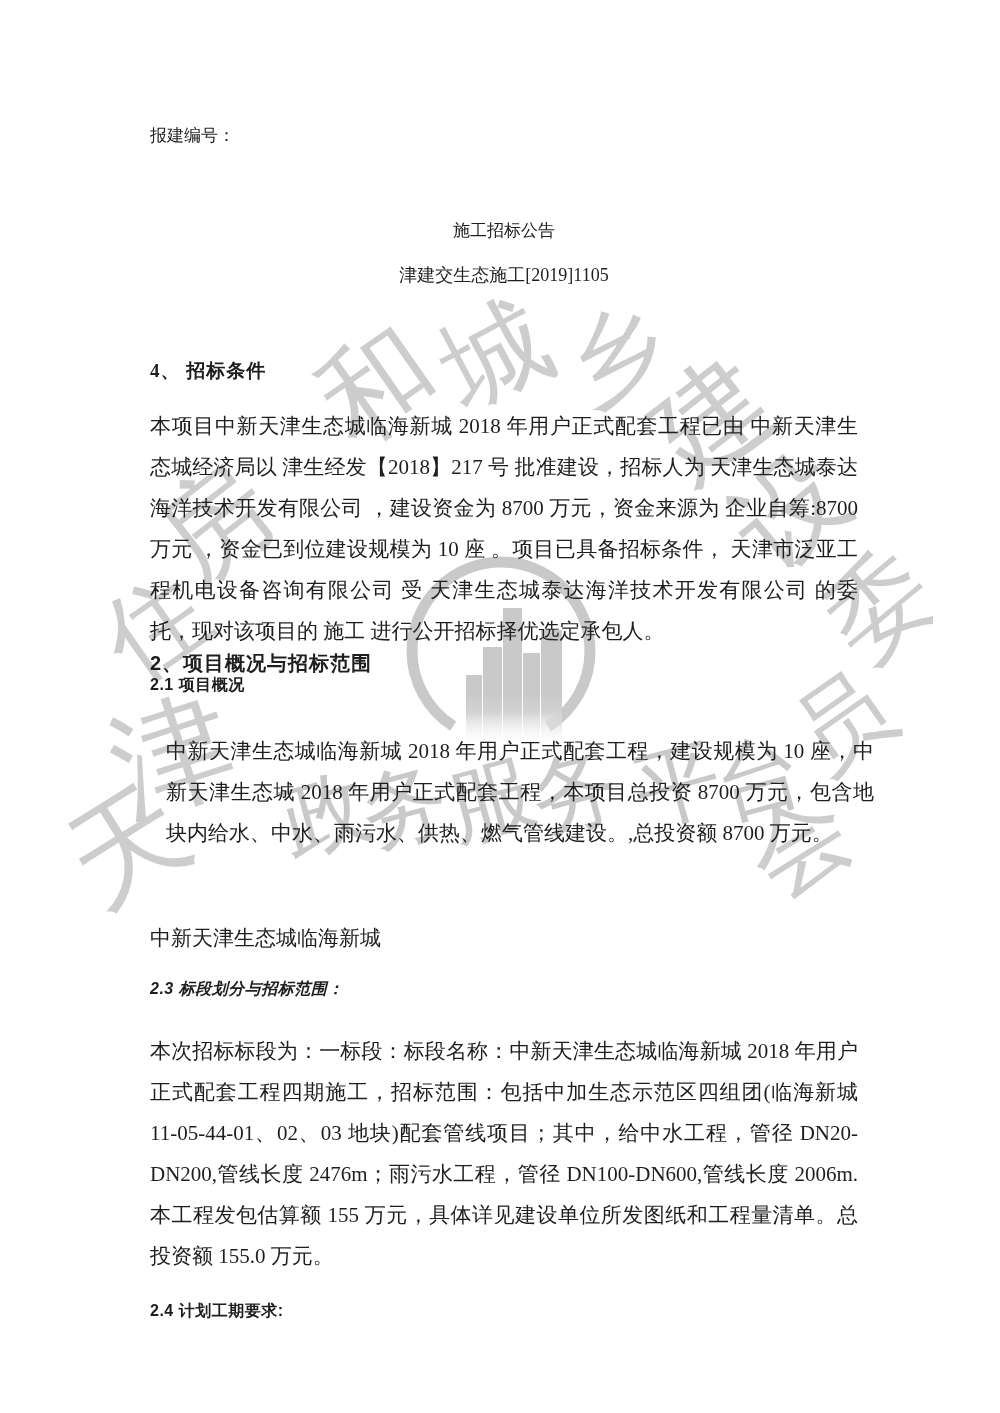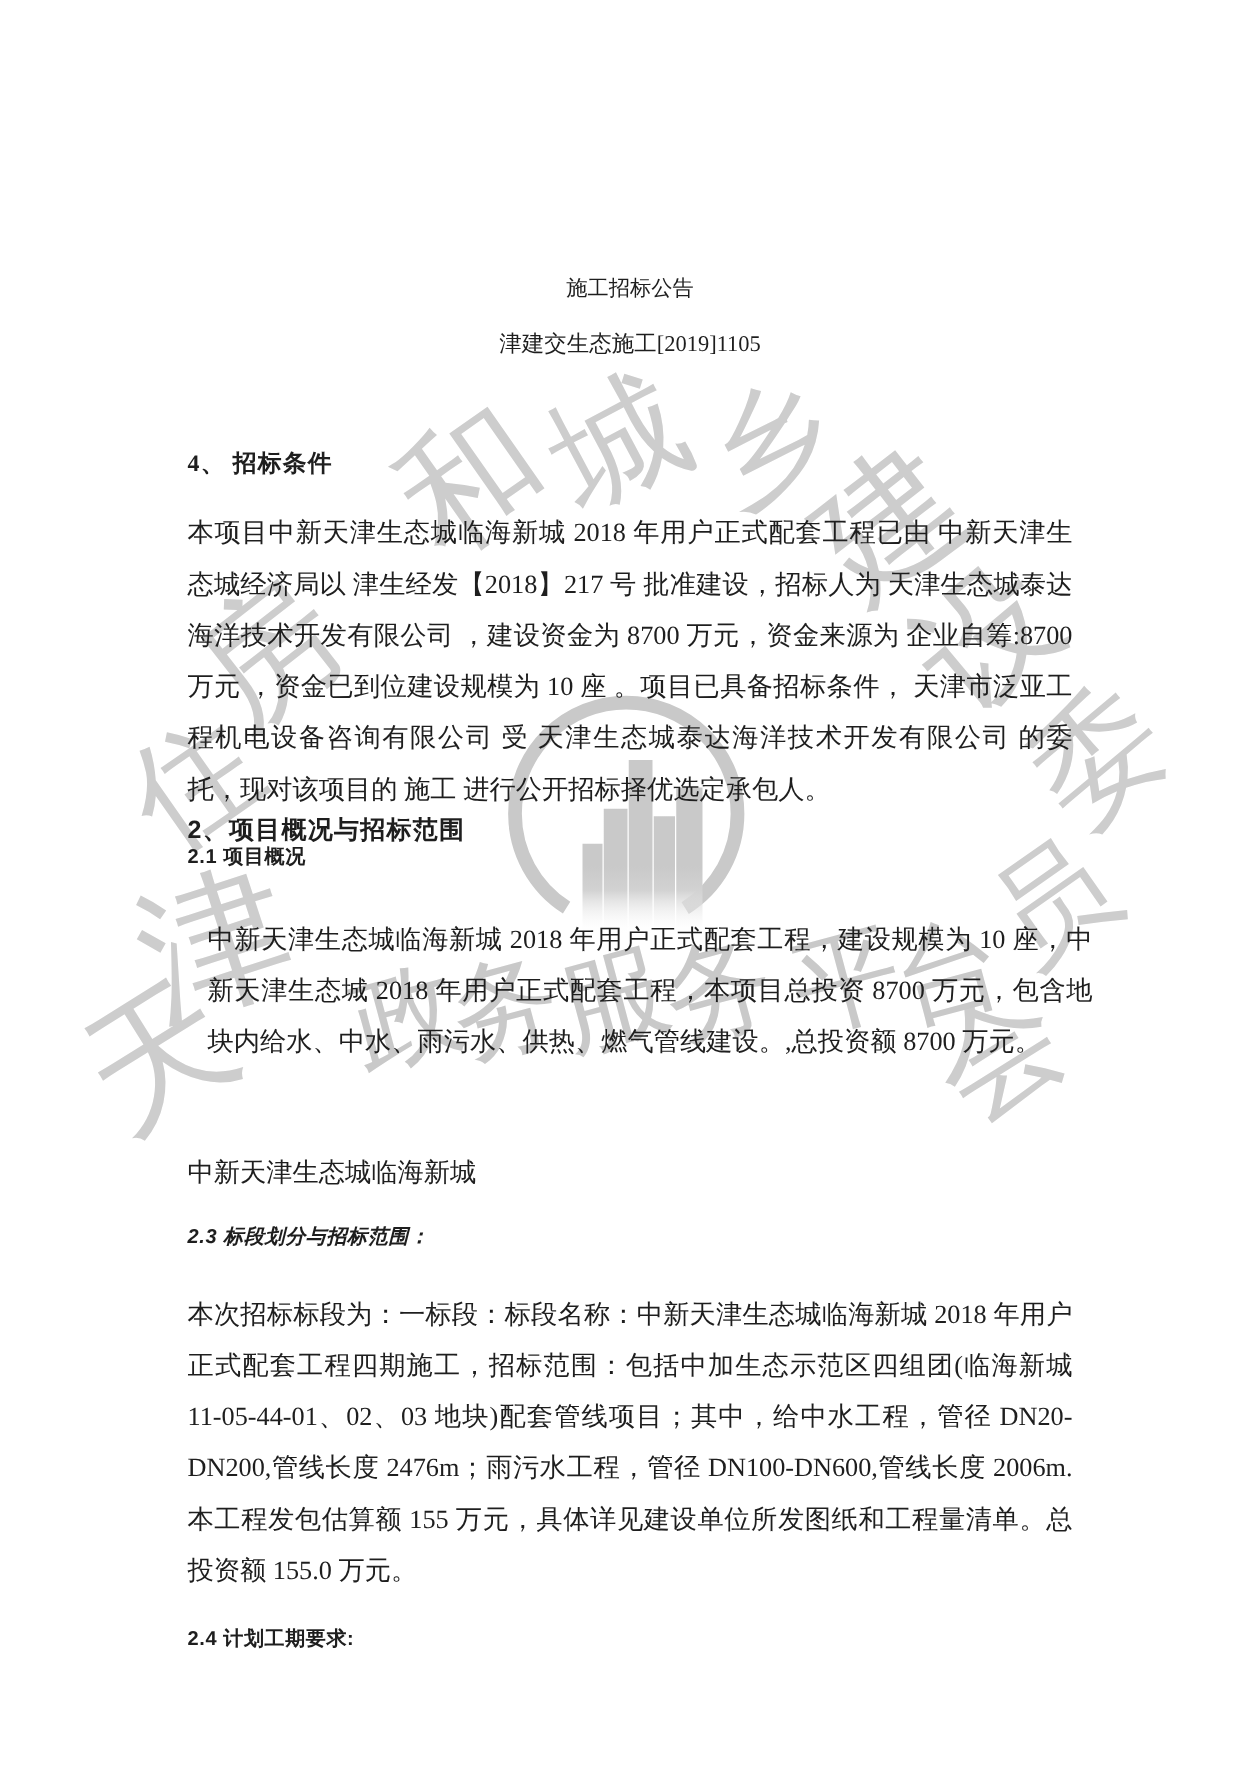--- a/index.html
+++ b/index.html
@@ -116,20 +116,21 @@
       <g>
         <rect x="466" y="675" width="16" height="73" fill="url(#barfade)"></rect>
         <rect x="483" y="647" width="19" height="101" fill="url(#barfade)"></rect>
         <rect x="503" y="608" width="19" height="140" fill="url(#barfade)"></rect>
         <rect x="523" y="653" width="17" height="95" fill="url(#barfade)"></rect>
         <rect x="541" y="630" width="21" height="118" fill="url(#barfade)"></rect>
       </g>
     </svg>
   </div>
 
+  <div class="doc-line label-line t-report">报建编号：</div>
   <div class="doc-line center-line t-title">施工招标公告</div>
   <div class="doc-line center-line t-docno">津建交生态施工[2019]1105</div>
 
   <div class="doc-line h-serif t-s1h">4、 招标条件</div>
   <div class="doc-line body-para t-s1p">本项目中新天津生态城临海新城 2018 年用户正式配套工程已由 中新天津生态城经济局以 津生经发【2018】217 号 批准建设，招标人为 天津生态城泰达海洋技术开发有限公司 ，建设资金为 8700 万元，资金来源为 企业自筹:8700 万元 ，资金已到位建设规模为 10 座 。项目已具备招标条件， 天津市泛亚工程机电设备咨询有限公司 受 天津生态城泰达海洋技术开发有限公司 的委托，现对该项目的 施工 进行公开招标择优选定承包人。</div>
 
   <div class="doc-line h-hei-lg t-s2h">2、项目概况与招标范围</div>
 
   <div class="doc-line h-hei-sm t-s21h">2.1 项目概况</div>
   <div class="doc-line body-para t-s21p">中新天津生态城临海新城 2018 年用户正式配套工程，建设规模为 10 座，中新天津生态城 2018 年用户正式配套工程，本项目总投资 8700 万元，包含地块内给水、中水、雨污水、供热、燃气管线建设。,总投资额 8700 万元。</div>

